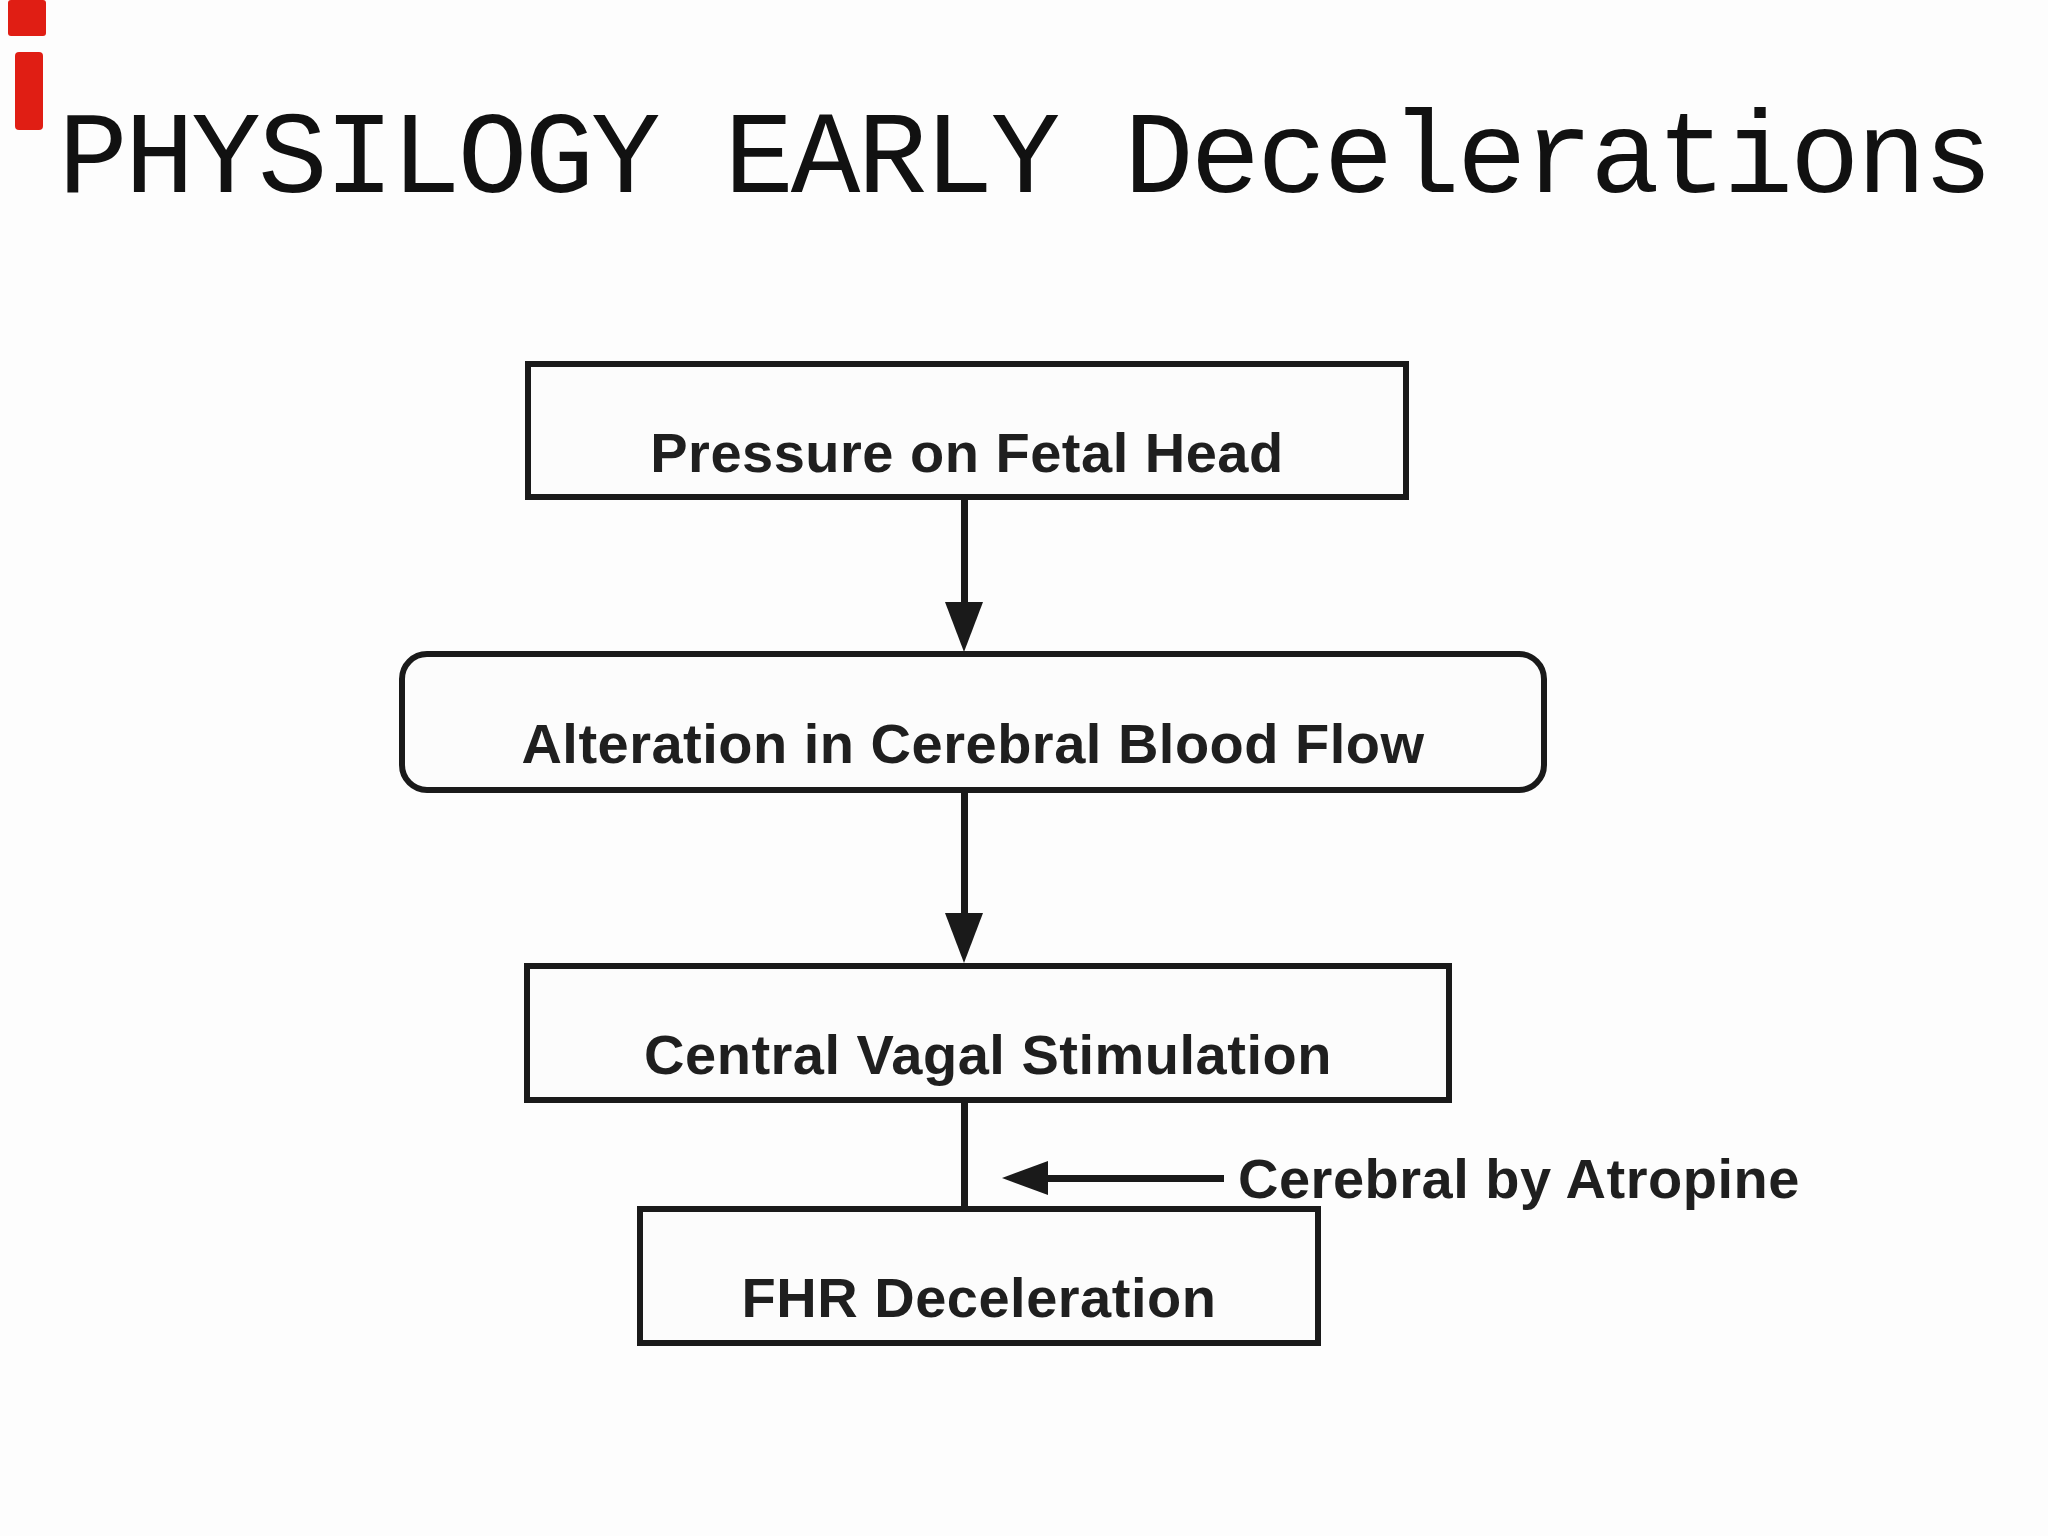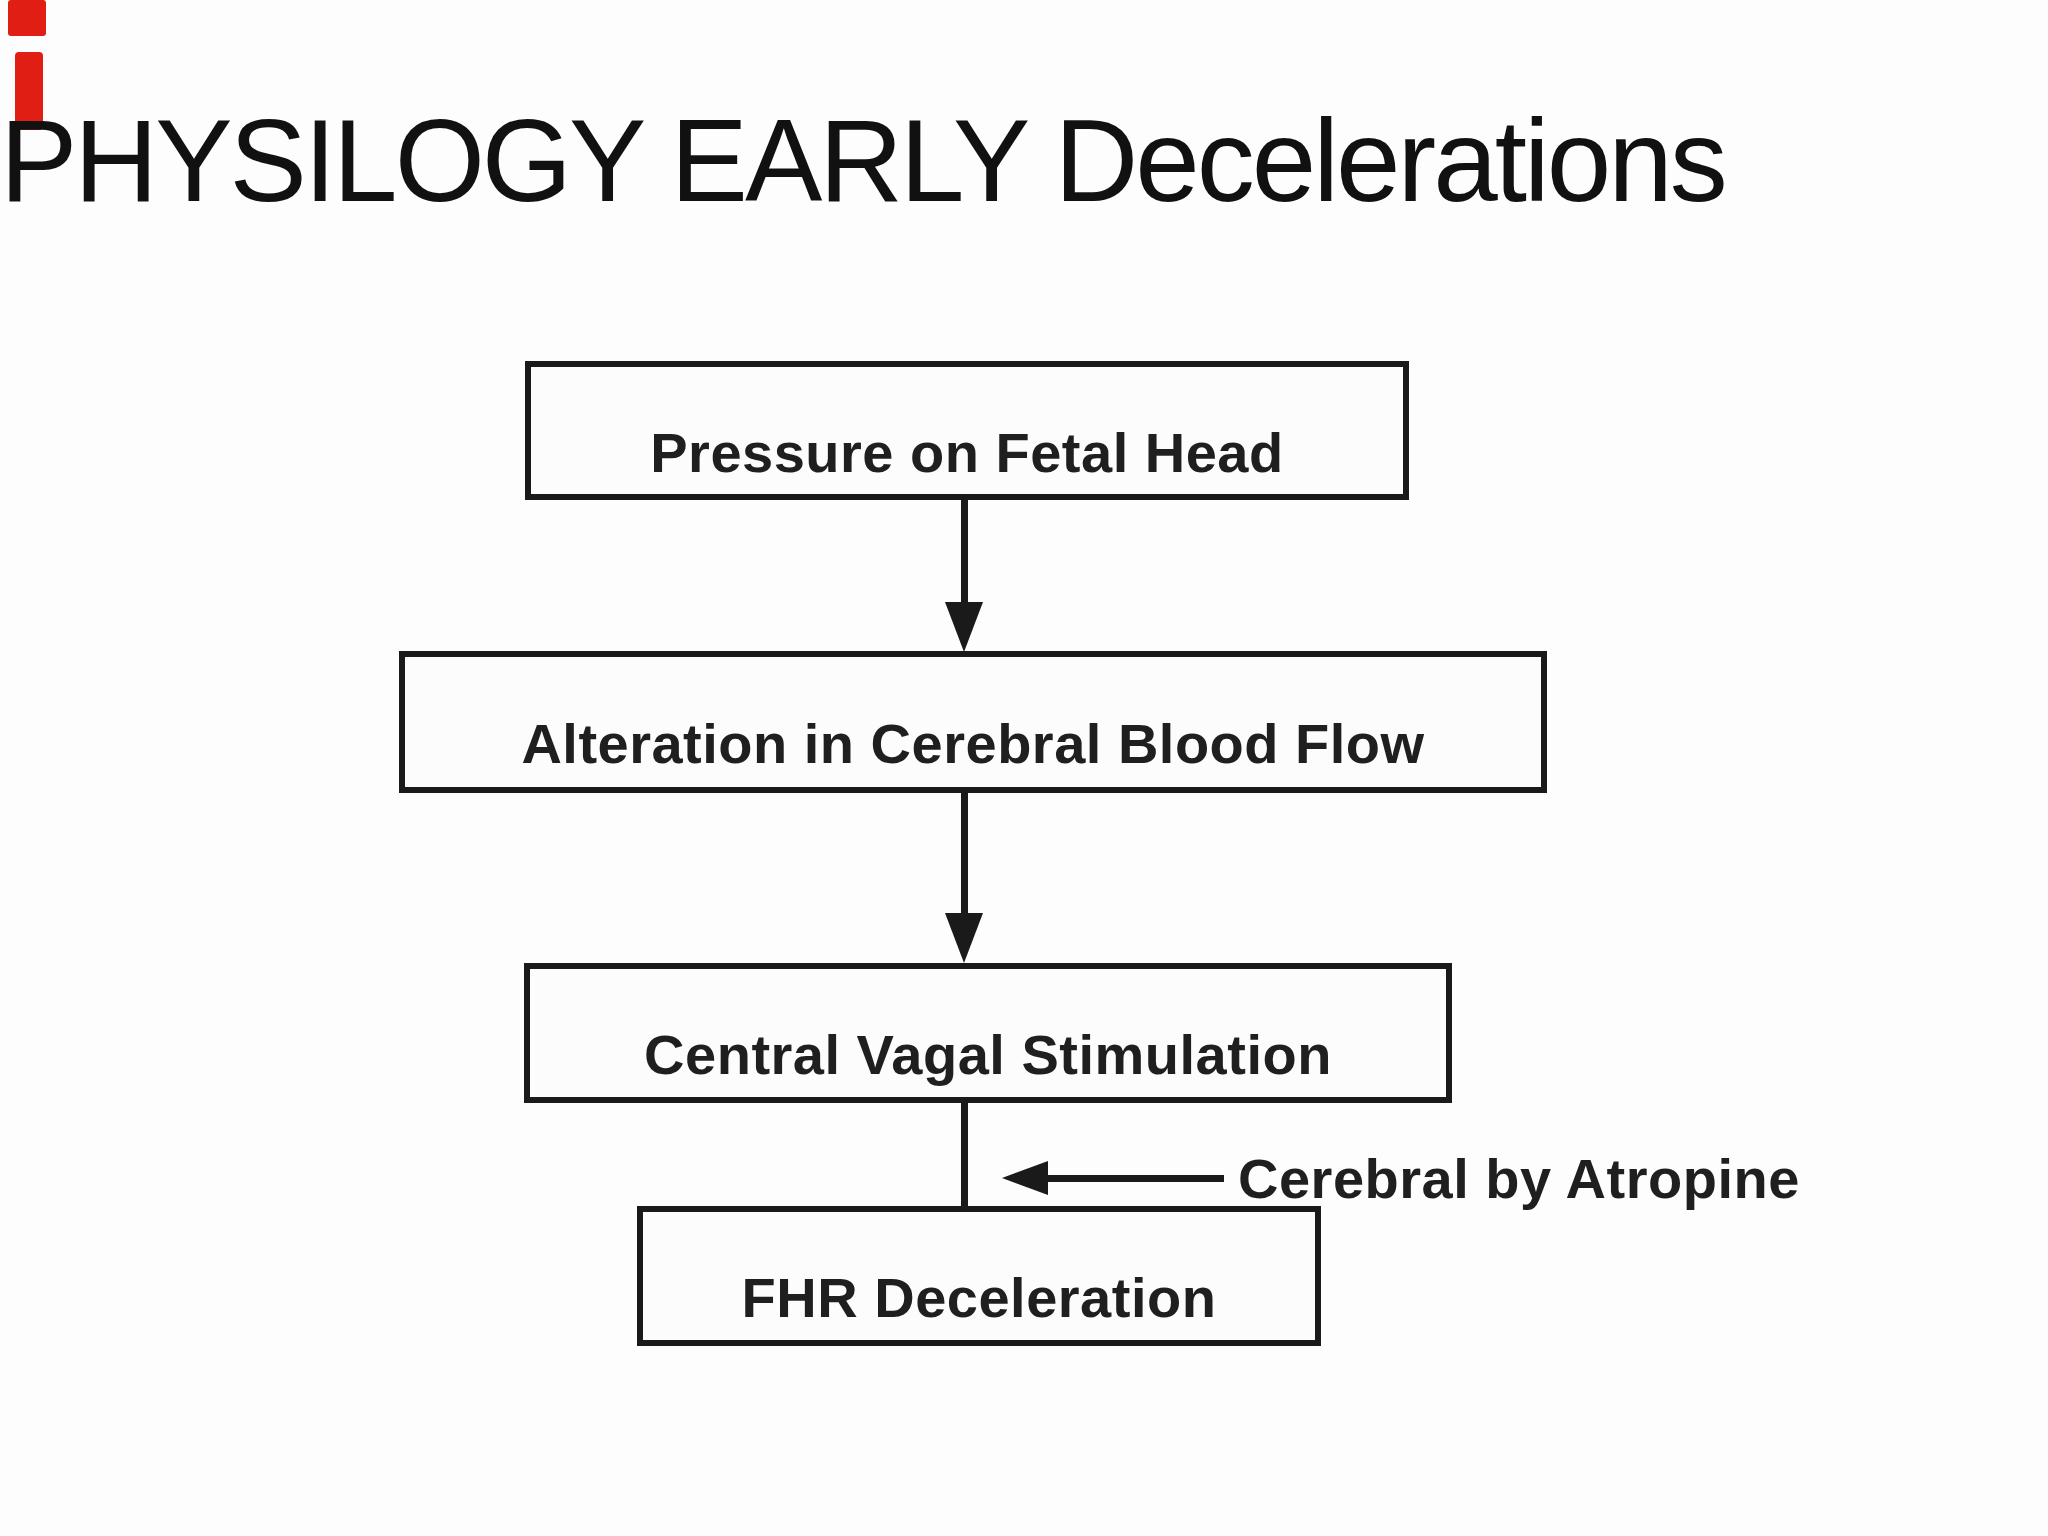--- a/index.html
+++ b/index.html
@@ -15,27 +15,28 @@
     color: #161616;
     overflow: hidden;
   }
 
   
   .slide-title {
     position: absolute;
     left: 0;
     right: 0;
     top: 92px;
-    text-align: left;
+    text-align: center;
     font-size: 116px;
     font-weight: 400;
     letter-spacing: -3px;
     line-height: 1.2;
     color: #111;
     white-space: nowrap;
+    font-family: Liberation Mono, monospace;
   }
 
   
   .red-mark-block {
     position: absolute;
     left: 8px;
     top: 0;
     width: 38px;
     height: 36px;
     background: #e01e14;
@@ -64,21 +65,21 @@
   }
   .node-label {
     font-size: 56px;
     font-weight: 700;
     letter-spacing: 0.5px;
     color: #1f1f1f;
     white-space: nowrap;
     margin-top: 43px;
   }
   .node-pressure   { left: 525px; top: 361px;  width: 884px;  height: 139px; }
-  .node-cerebral   { left: 399px; top: 651px;  width: 1148px; height: 142px; }
+  .node-cerebral   { left: 399px; top: 651px;  width: 1148px; height: 142px; border-radius: 28px; }
   .node-vagal      { left: 524px; top: 963px;  width: 928px;  height: 140px; }
   .node-fhr        { left: 637px; top: 1206px; width: 684px;  height: 140px; }
 
   
   .v-line {
     position: absolute;
     left: 961px;
     width: 7px;
     background: #1a1a1a;
   }

